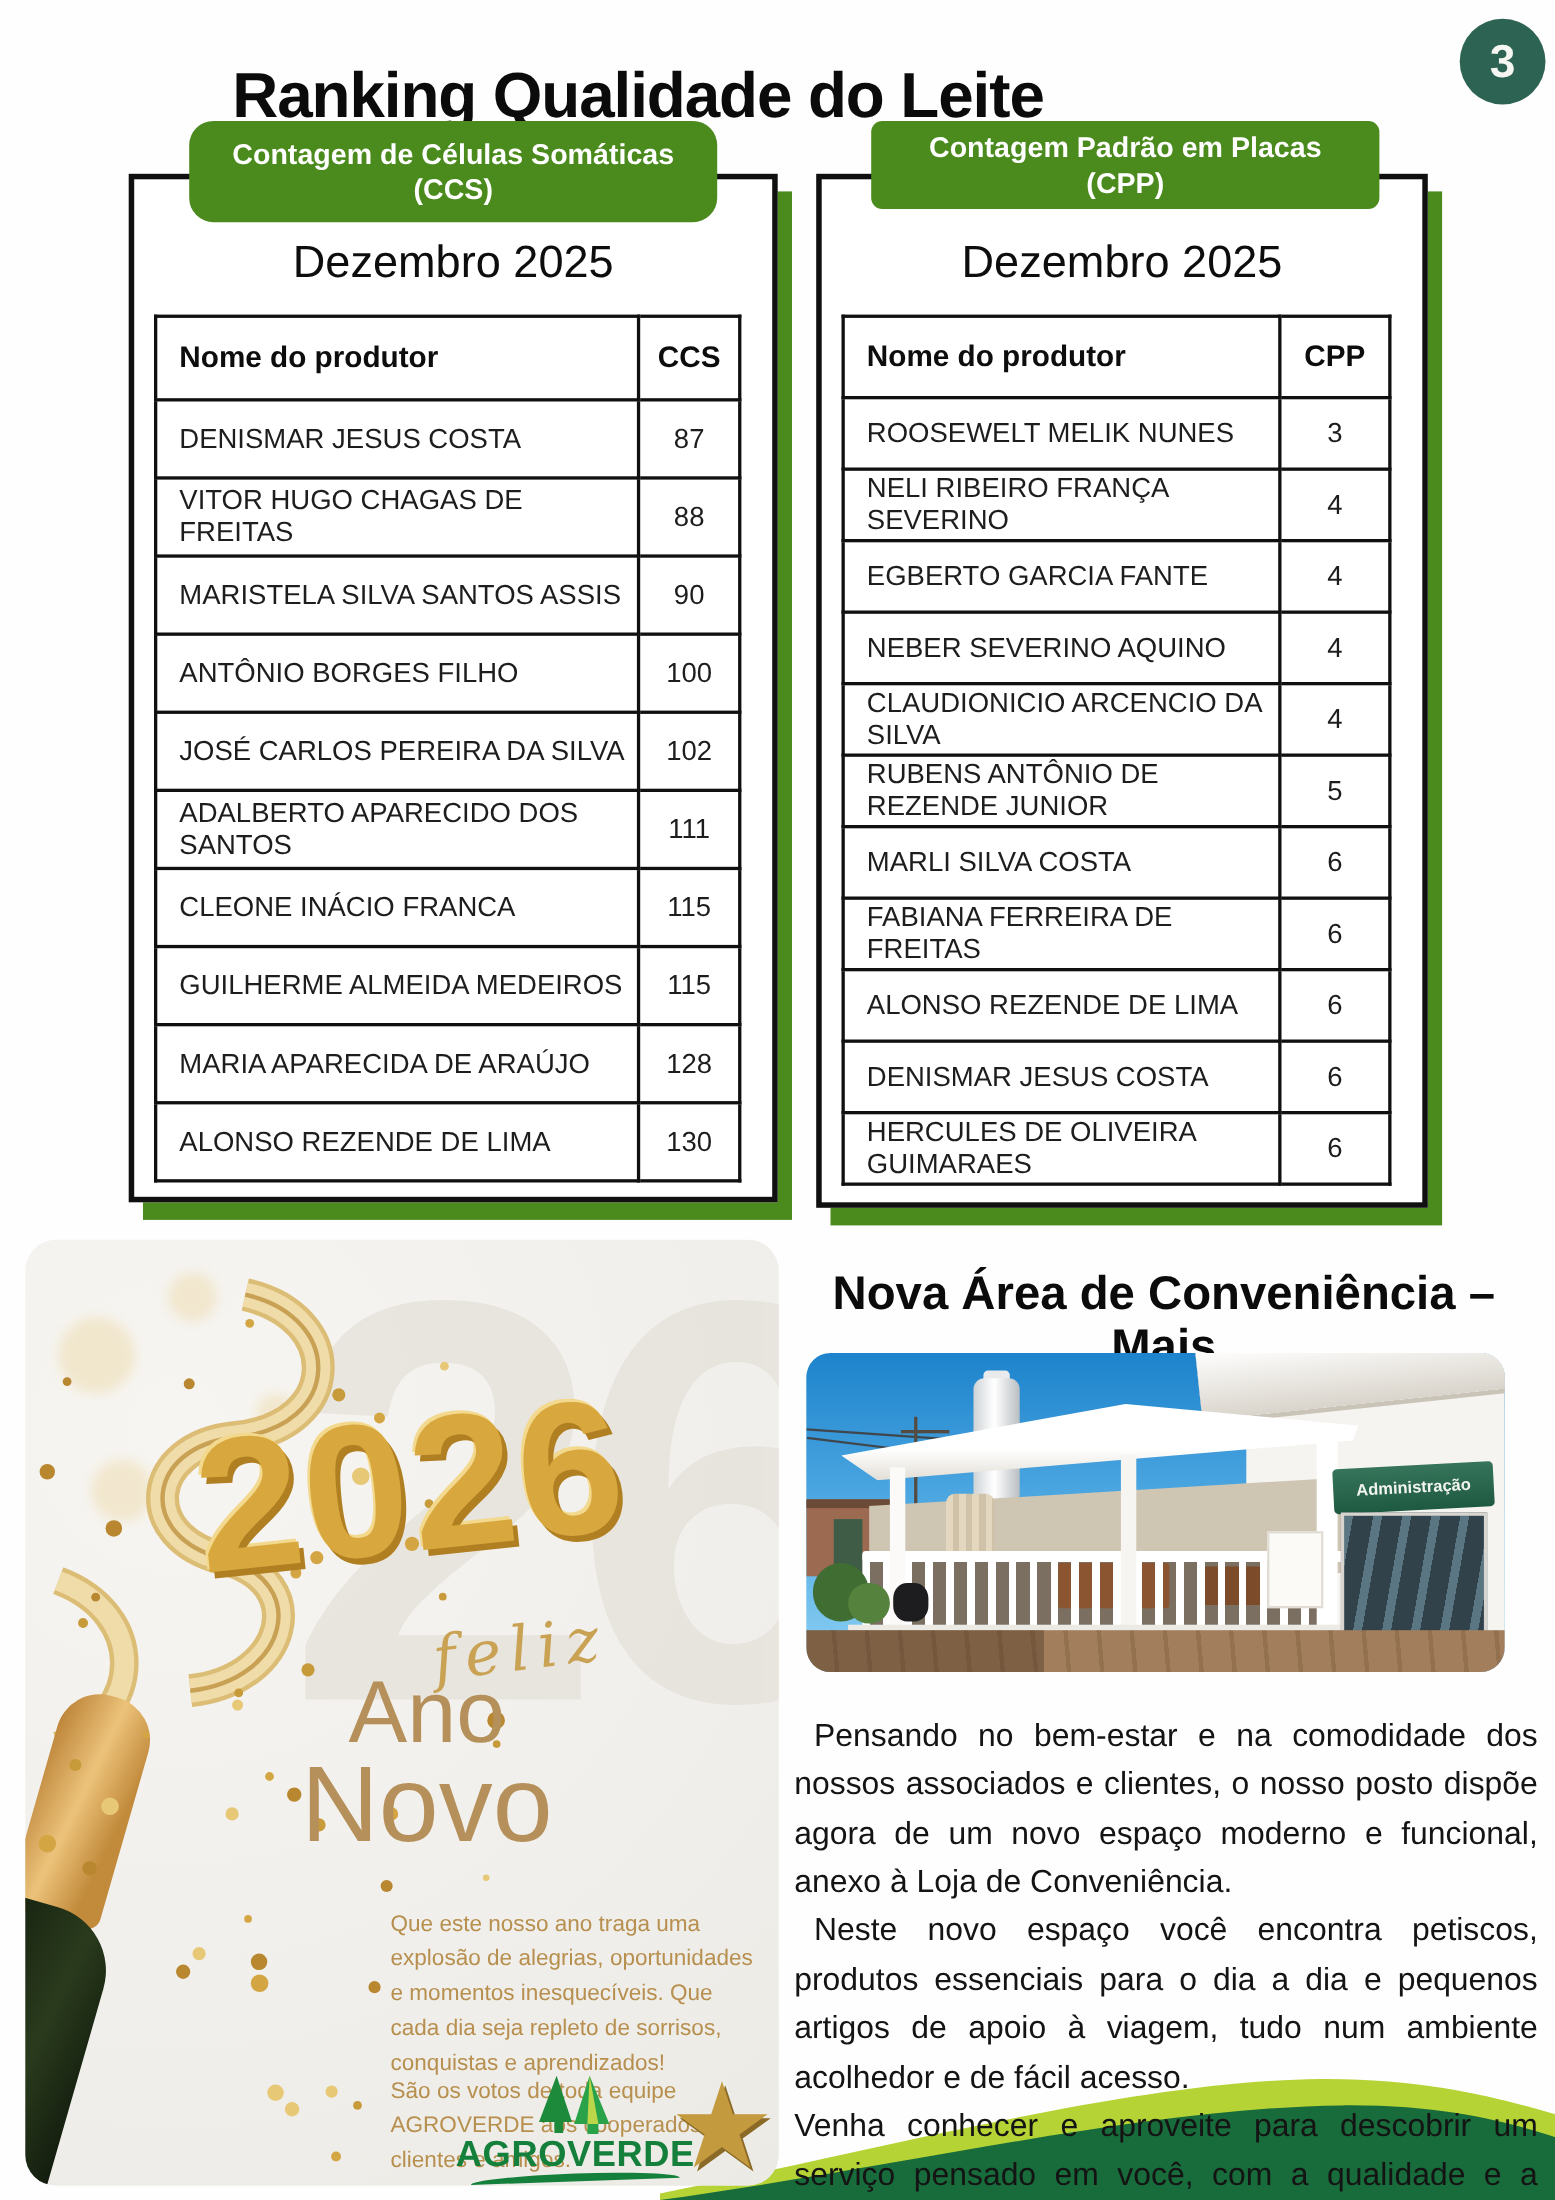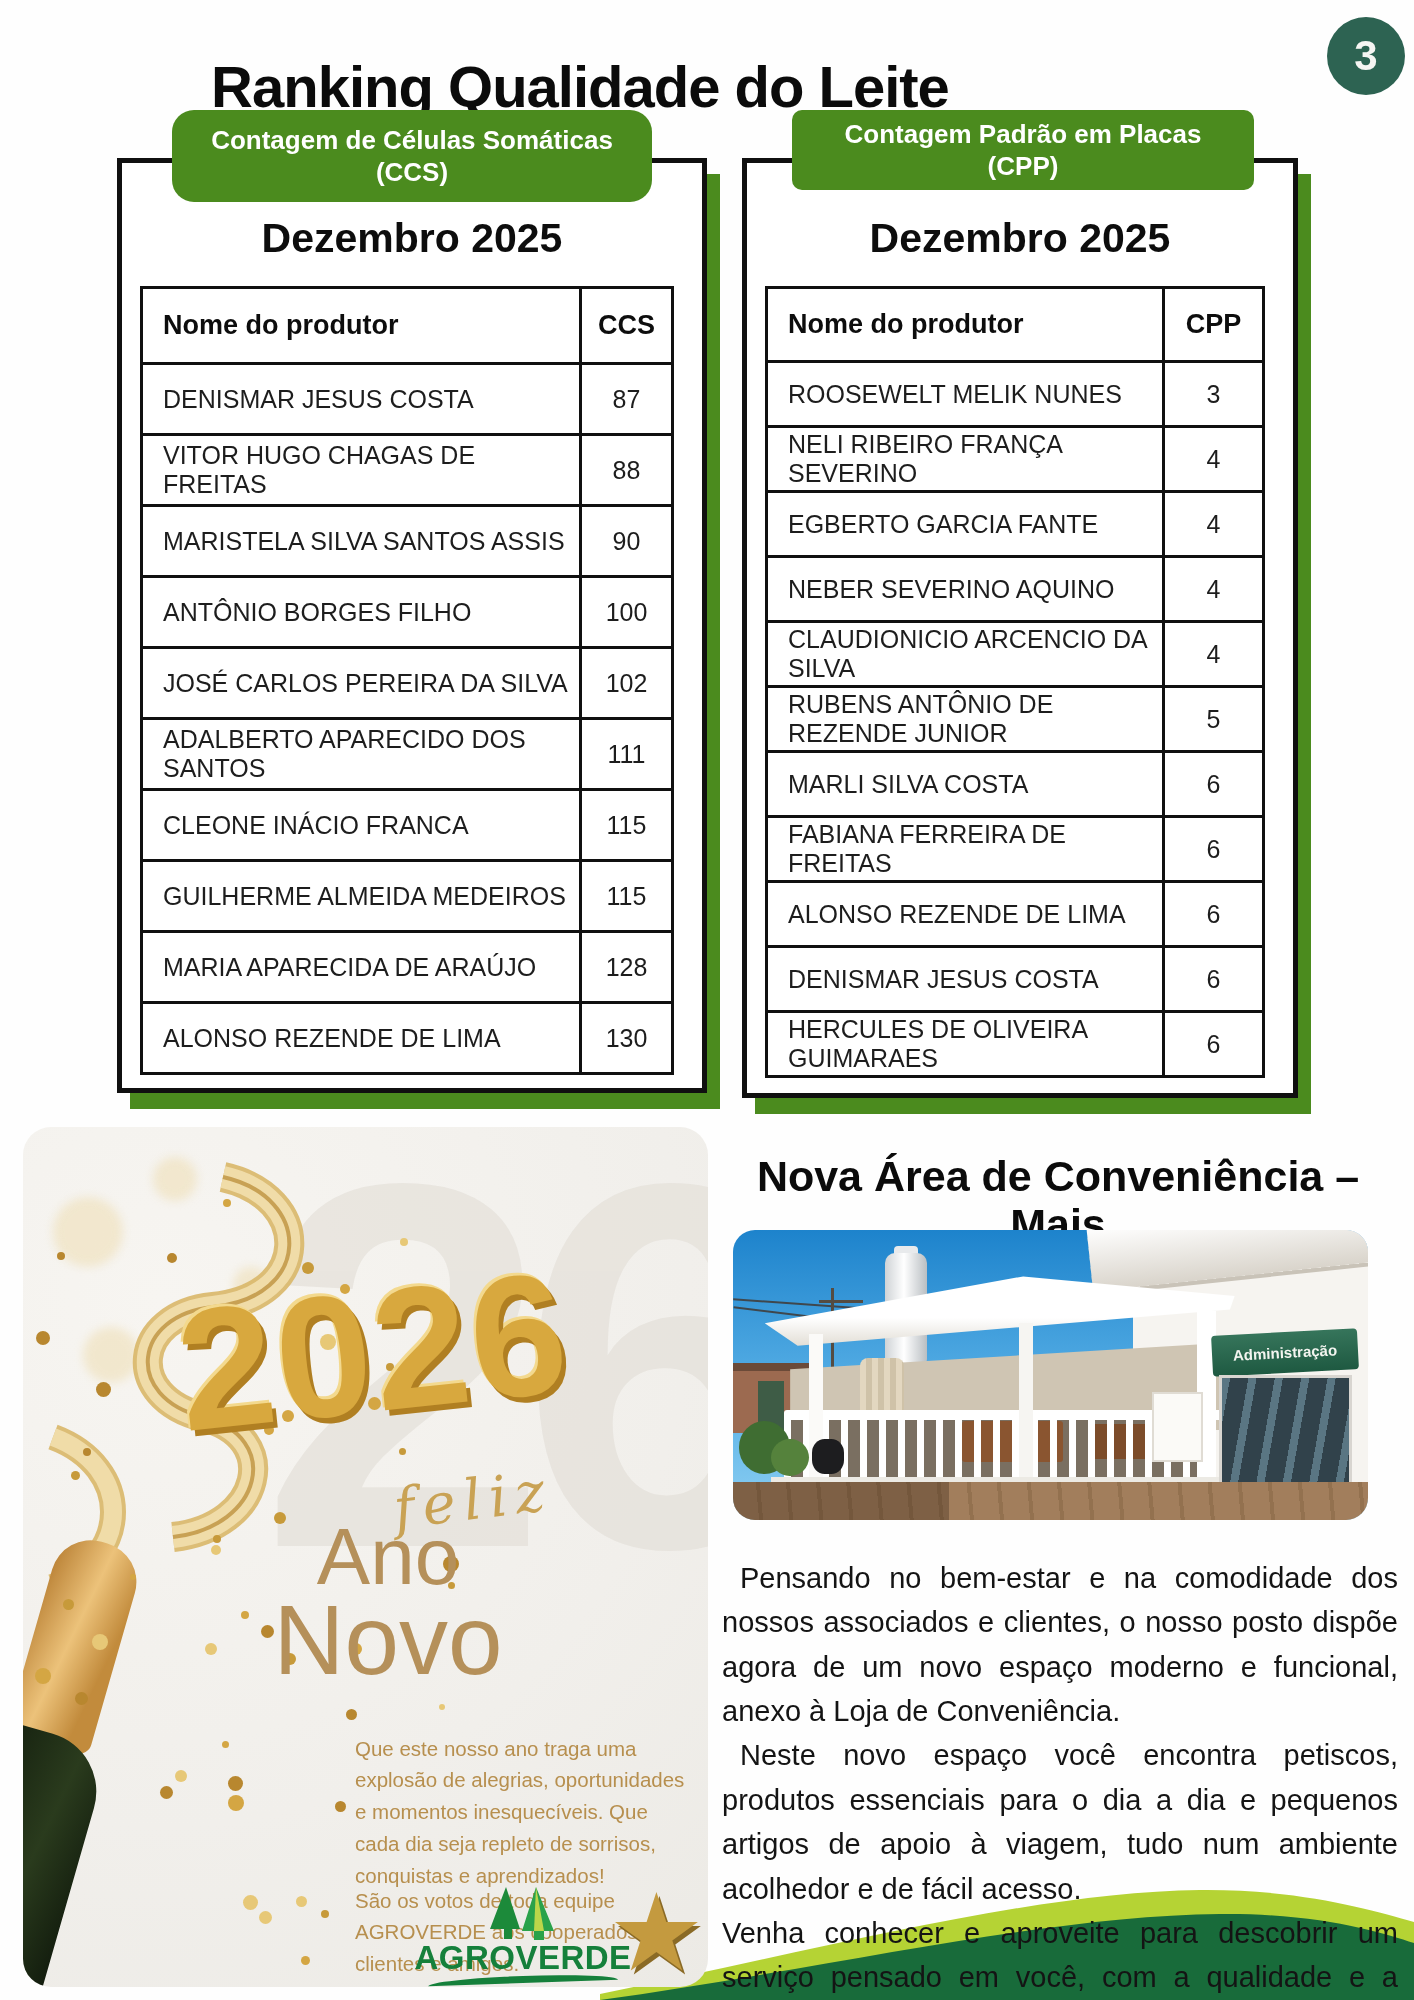--- a/index.html
+++ b/index.html
@@ -19,21 +19,21 @@
         display:flex;flex-direction:column;align-items:center;justify-content:center;
         font-weight:800;font-size:26px;line-height:1.25;text-align:center;}
   .pill-ccs{left:172px;top:110px;width:480px;height:92px;}
   .pill-cpp{left:792px;top:110px;width:462px;height:80px;border-radius:10px;}
 
   
   .card{position:absolute;top:158px;background:#fff;border:5px solid #101010;
         box-shadow:13px 16px 0 #4b8b1e;z-index:4;}
   .card-ccs{left:117px;width:590px;height:935px;}
   .card-cpp{left:742px;width:556px;height:940px;}
-  .month{margin:52px 0 0 0;text-align:center;font-size:41px;font-weight:700;color:#0d0d0d;}
+  .month{margin:52px 0 0 0;text-align:center;font-size:41px;font-weight:400;color:#0d0d0d;}
 
   table.rank{border-collapse:collapse;margin:24px 28px 0 18px;width:calc(100% - 46px);
              table-layout:fixed;}
   table.rank th, table.rank td{border:3px solid #101010;}
   table.rank th{font-size:27px;font-weight:700;color:#0d0d0d;}
   th.name,td.name{text-align:left;padding-left:20px;}
   th.val{width:92px;}
   .card-cpp th.val{width:100px;}
   td{font-size:25px;color:#1d1d1d;}
   td.val{text-align:center;}

